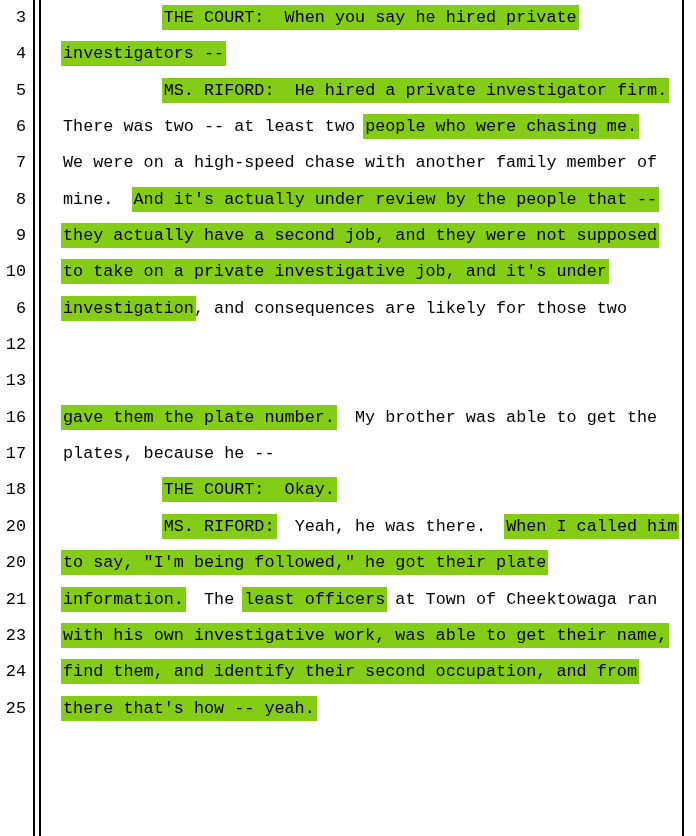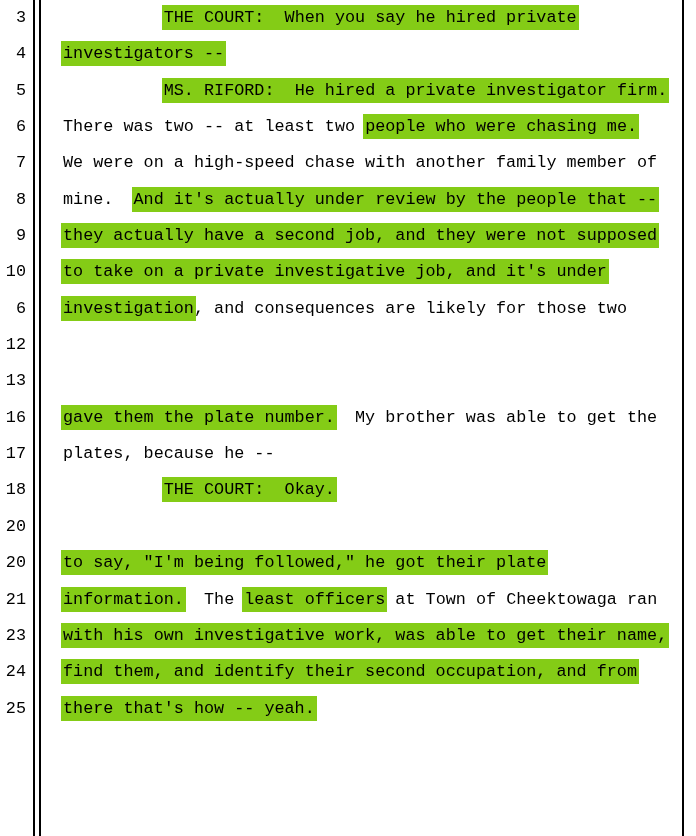--- a/index.html
+++ b/index.html
@@ -82,20 +82,20 @@
       <div class="t-line"><span class="lnum">7</span><span class="ltext"><span class="">We were on a high-speed chase with another family member of</span></span></div>
       <div class="t-line"><span class="lnum">8</span><span class="ltext"><span class="">mine.  </span><span class="hl">And it's actually under review by the people that --</span></span></div>
       <div class="t-line"><span class="lnum">9</span><span class="ltext"><span class="hl">they actually have a second job, and they were not supposed</span></span></div>
       <div class="t-line"><span class="lnum">10</span><span class="ltext"><span class="hl">to take on a private investigative job, and it's under</span></span></div>
       <div class="t-line"><span class="lnum">6</span><span class="ltext"><span class="hl">investigation</span><span class="">, and consequences are likely for those two</span></span></div>
       <div class="t-line"><span class="lnum">12</span></div>
       <div class="t-line"><span class="lnum">13</span><span class="ltext"><span class="">          </span></span></div>
       <div class="t-line"><span class="lnum">16</span><span class="ltext"><span class="hl">gave them the plate number.</span><span class="">  My brother was able to get the</span></span></div>
       <div class="t-line"><span class="lnum">17</span><span class="ltext"><span class="">plates, because he --</span></span></div>
       <div class="t-line"><span class="lnum">18</span><span class="ltext"><span class="">          </span><span class="hl">THE COURT:  Okay.</span></span></div>
-      <div class="t-line"><span class="lnum">20</span></div>
+      <div class="t-line"><span class="lnum">20</span><span class="ltext"><span class="">          </span><span class="hl">MS. RIFORD:</span><span class="">  Yeah, he was there.  </span><span class="hl">When I called him</span></span></div>
       <div class="t-line"><span class="lnum">20</span><span class="ltext"><span class="hl">to say, "I'm being followed," he got their plate</span></span></div>
       <div class="t-line"><span class="lnum">21</span><span class="ltext"><span class="hl">information.</span><span class="">  The </span><span class="hl">least officers</span><span class=""> at Town of Cheektowaga ran</span></span></div>
       <div class="t-line"><span class="lnum">23</span><span class="ltext"><span class="hl">with his own investigative work, was able to get their name,</span></span></div>
       <div class="t-line"><span class="lnum">24</span><span class="ltext"><span class="hl">find them, and identify their second occupation, and from</span></span></div>
       <div class="t-line"><span class="lnum">25</span><span class="ltext"><span class="hl">there that's how -- yeah.</span></span></div>
     </div>
 </div>
 
 </body></html>

